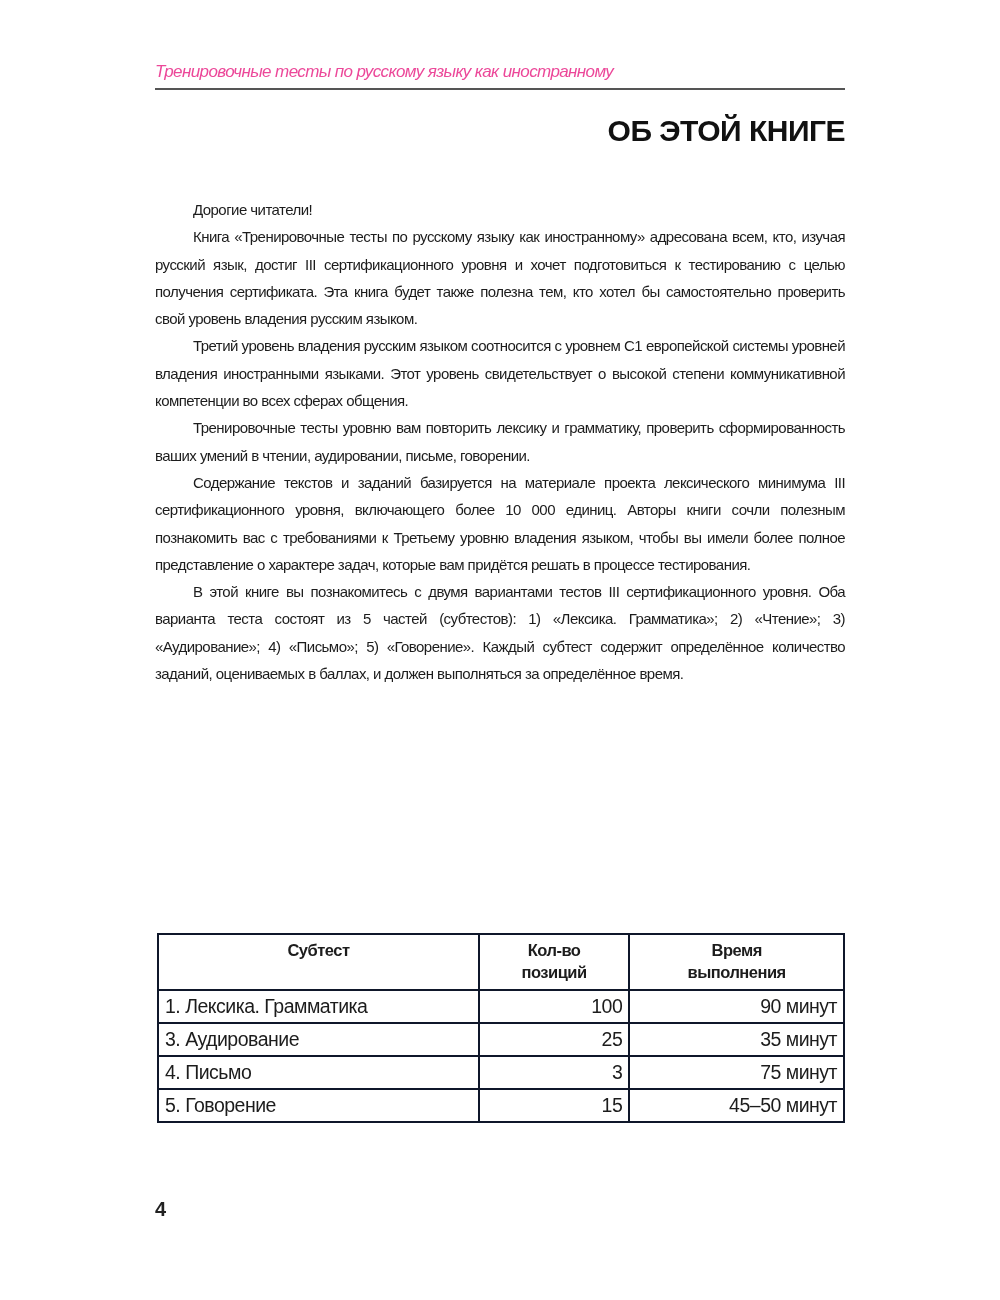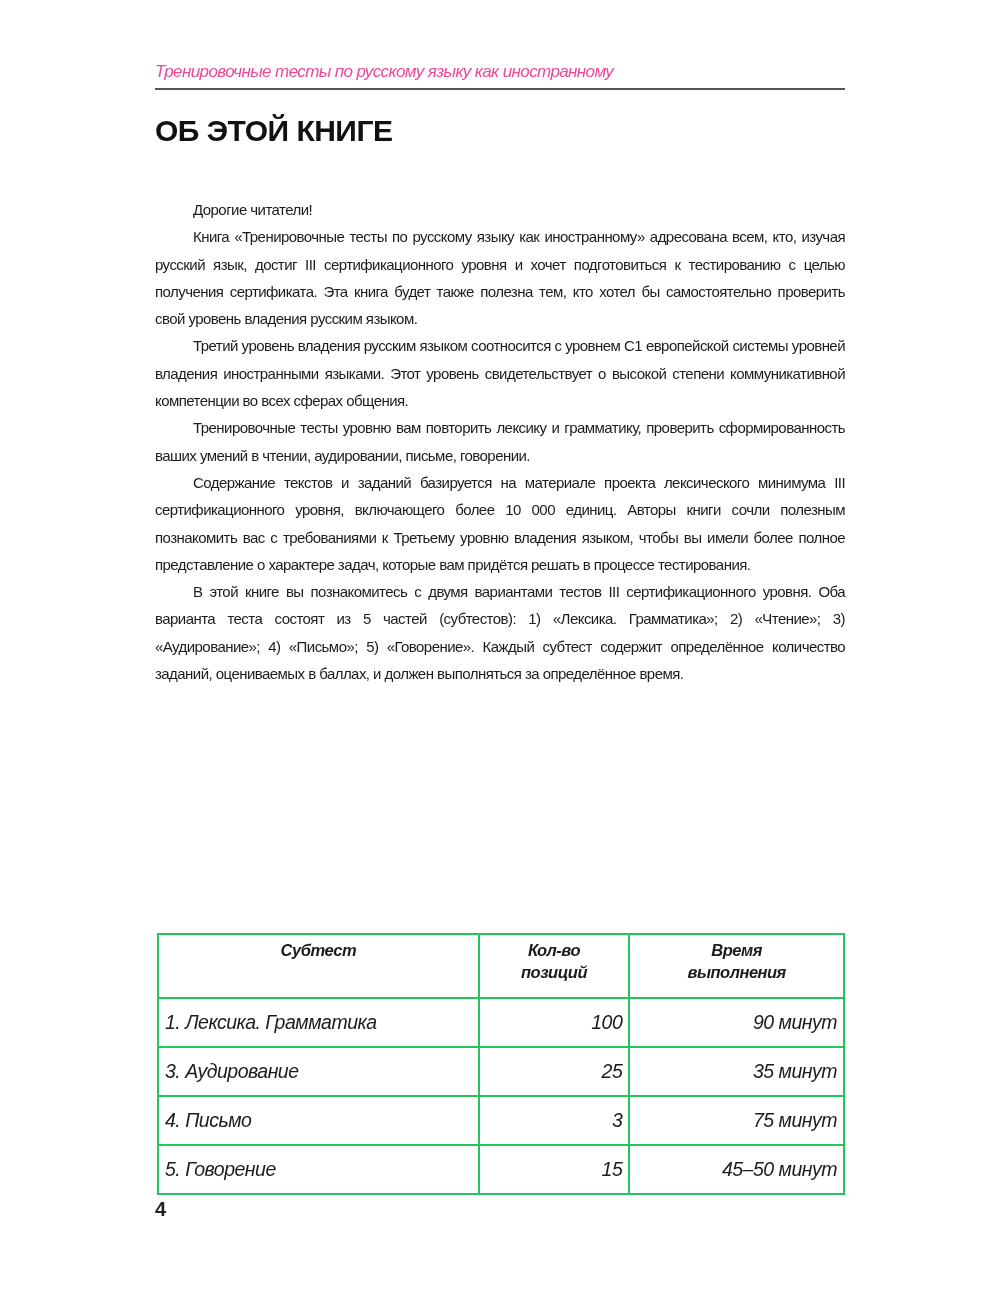--- a/index.html
+++ b/index.html
@@ -38,21 +38,21 @@
       top: 88px;
       width: 690px;
       height: 0;
       border-top: 2px solid #555;
     }
     .page-title {
       position: absolute;
       left: 0;
       top: 114px;
       width: 690px;
-      text-align: left;
+      text-align: right;
       font-size: 30px;
       font-weight: bold;
       letter-spacing: -0.5px;
       color: #111;
     }
     .body-text {
       position: absolute;
       left: 0;
       top: 196px;
       width: 690px;
@@ -73,23 +73,22 @@
       position: absolute;
       left: 2px;
       top: 933px;
       width: 688px;
       border-collapse: collapse;
       font-size: 19.5px;
       letter-spacing: -0.5px;
       color: #1c1c1c;
     }
     table.subtests th, table.subtests td {
-      border: 2px solid #22c55e;
-      padding: 8px 6px;
-      font-style: italic;
+      border: 2px solid #0f172a;
+      padding: 0 6px;
     }
     table.subtests th {
       font-weight: bold;
       font-size: 16.5px;
       line-height: 22px;
       height: 50px;
       vertical-align: top;
       padding-top: 4px;
       text-align: center;
     }

